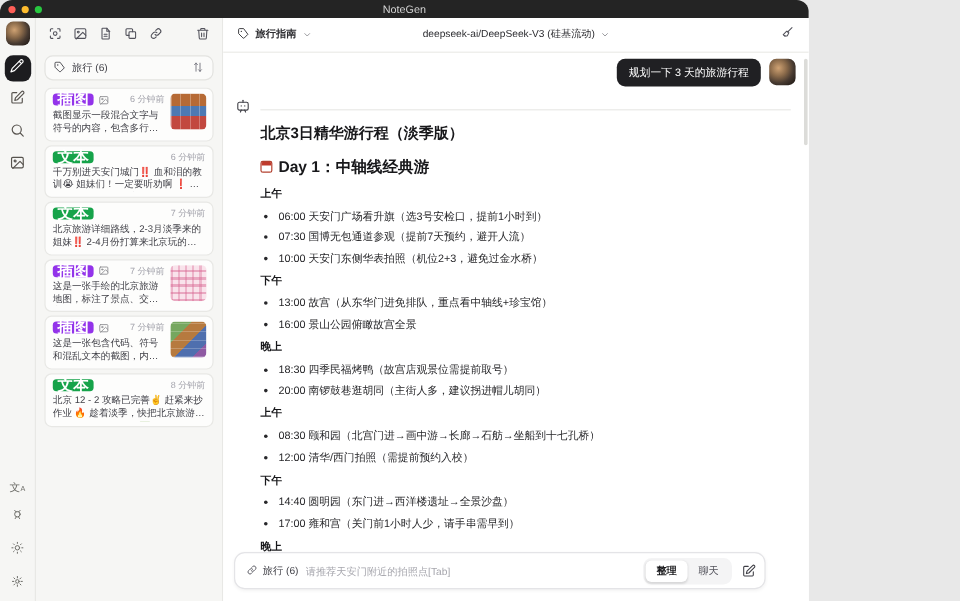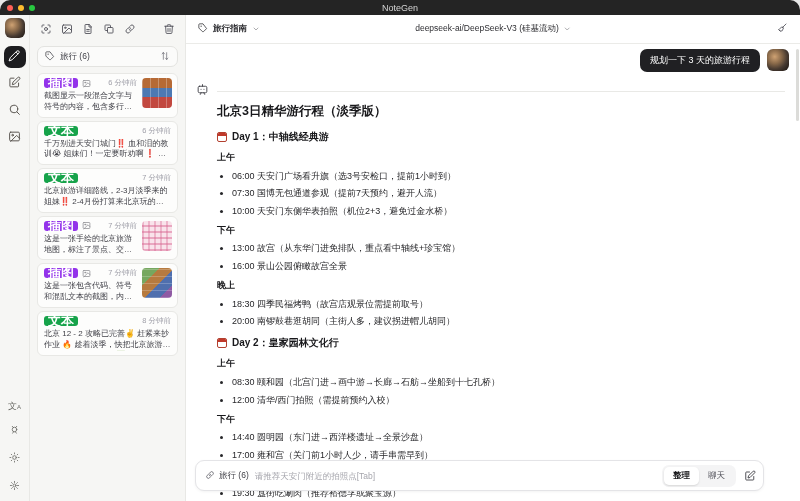--- a/index.html
+++ b/index.html
@@ -1,18 +1,18 @@
 <!DOCTYPE html>
 <html style="--c-traffic-close: #ff5f57; --c-traffic-minimize: #febc2e; --c-traffic-zoom: #28c840; --c-badge-illustration: #9333ea; --c-badge-text: #16a34a; --c-user-bubble: #202023;"><head>
 <meta charset="utf-8">
 <style>
   * { margin:0; padding:0; box-sizing:border-box; }
   html,body { width:800px; height:501px; background:#e8e8e8; }
   body { font-family:"Liberation Sans","DejaVu Sans",sans-serif; }
-  .window { width:800px; height:501px; display:flex; flex-direction:column; border-radius:10px 10px 0 0; overflow:hidden; background:#fff; }
+  .window { width:674px; height:501px; display:flex; flex-direction:column; border-radius:10px 10px 0 0; overflow:hidden; background:#fff; }
 
   
   .titlebar { height:15px; flex:none; background:#242424; position:relative; display:flex; align-items:center; }
   .traffic { display:flex; gap:5px; margin-left:7px; }
   .tl { width:6px; height:6px; border-radius:50%; }
   .tl-close { background:var(--c-traffic-close,#ff5f57); }
   .tl-min { background:var(--c-traffic-minimize,#febc2e); }
   .tl-zoom { background:var(--c-traffic-zoom,#28c840); }
   .win-title { position:absolute; left:0; right:0; text-align:center; font-size:9px; color:#d4d4d4; }
 
@@ -77,21 +77,21 @@
   .user-bubble { background:var(--c-user-bubble,#202023); color:#fff; font-size:9px; padding:5px 10px; border-radius:7px; }
   .avatar-chat { width:22px; height:22px; border-radius:6px; flex:none;
     background: radial-gradient(circle at 35% 35%, #cfa273 0%, #8a6a4a 34%, #473a31 62%, #16110e 100%); }
   .bot-row { display:flex; gap:8px; margin-top:9px; }
   .bot-icon { flex:none; width:13px; color:#3f3f46; padding-top:1px; }
   .bot-icon svg { width:13px; height:13px; }
   .bot-content { flex:1; min-width:0; padding-right:4px; }
   .intro { font-size:9px; color:#27272a; line-height:1.4; }
   .divider { border:none; border-top:1px solid #e9e9e6; margin:10px 0 11px; }
   .doc-title { font-size:12.5px; font-weight:bold; color:#18181b; margin:1px 0 10px; }
-  .day-heading { display:flex; align-items:center; gap:5px; font-size:10px; font-weight:bold; color:#18181b; margin:9px 0 5px; }
+  .day-heading { display:flex; align-items:center; gap:5px; font-size:13px; font-weight:bold; color:#18181b; margin:9px 0 5px; }
   .cal-icon { width:10px; height:10px; border:1px solid #b3402f; border-radius:2px; background:#fff; position:relative; flex:none; }
   .cal-icon::before { content:""; position:absolute; left:0; right:0; top:0; height:3px; background:#c0392b; border-radius:1px 1px 0 0; }
   .part-label { font-size:9px; font-weight:bold; color:#18181b; margin:7px 0 5px; }
   .itinerary ul { margin:0 0 2px; padding-left:15px; }
   .itinerary li { font-size:9px; color:#27272a; margin:5.5px 0; line-height:1.35; }
 
   
   .input-bar { position:absolute; left:9px; right:36px; bottom:10px; height:31px; background:#fff; border:1px solid #e4e4e7; border-radius:9px; box-shadow:0 1px 3px rgba(0,0,0,.05); display:flex; align-items:center; padding:0 7px 0 9px; gap:6px; }
   .input-tag { display:flex; align-items:center; gap:4px; font-size:8.5px; color:#3f3f46; white-space:nowrap; }
   .input-tag svg { width:10px; height:10px; color:#52525b; }
@@ -335,24 +335,20 @@
                 <div class="part-label">下午</div>
                 <ul>
                   <li>13:00 故宫（从东华门进免排队，重点看中轴线+珍宝馆）</li>
                   <li>16:00 景山公园俯瞰故宫全景</li>
                 </ul>
                 <div class="part-label">晚上</div>
                 <ul>
                   <li>18:30 四季民福烤鸭（故宫店观景位需提前取号）</li>
                   <li>20:00 南锣鼓巷逛胡同（主街人多，建议拐进帽儿胡同）</li>
                 </ul>
-                <div class="day-heading">
-                  <span class="cal-icon"></span>
-                  <span>Day 2：皇家园林文化行</span>
-                </div>
                 <div class="part-label">上午</div>
                 <ul>
                   <li>08:30 颐和园（北宫门进→画中游→长廊→石舫→坐船到十七孔桥）</li>
                   <li>12:00 清华/西门拍照（需提前预约入校）</li>
                 </ul>
                 <div class="part-label">下午</div>
                 <ul>
                   <li>14:40 圆明园（东门进→西洋楼遗址→全景沙盘）</li>
                   <li>17:00 雍和宫（关门前1小时人少，请手串需早到）</li>
                 </ul>

